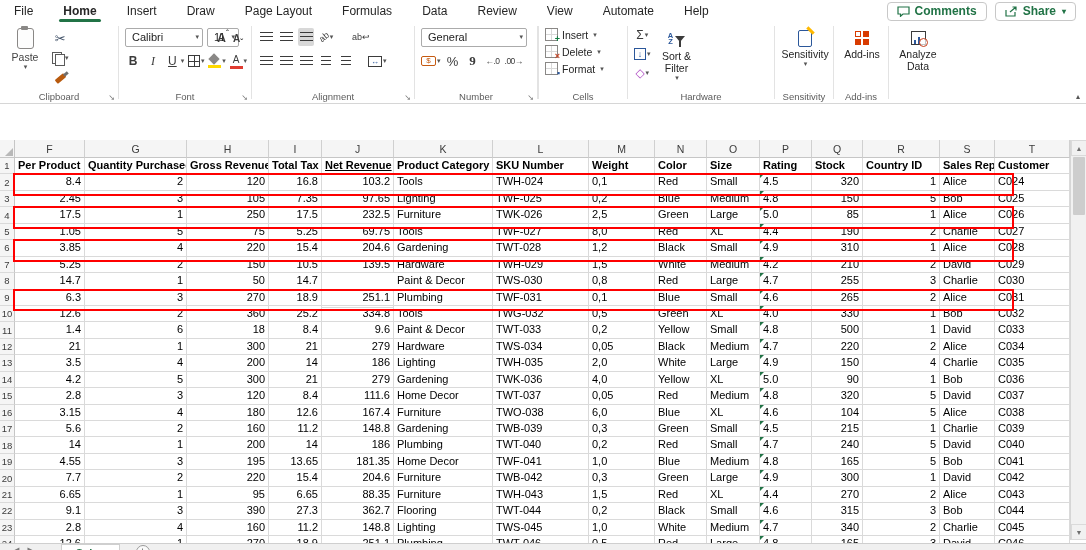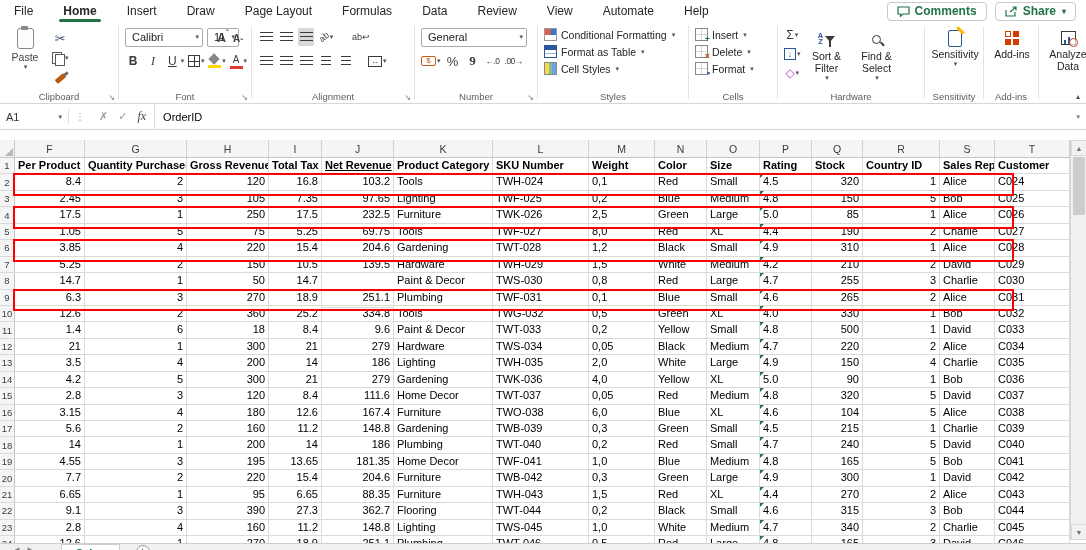--- a/index.html
+++ b/index.html
@@ -351,38 +351,20 @@
           </span>
         <span class="icbtn">
             <span class="ic-dec">.00→</span>
           </span>
       </div>
       <div class="rg-label">Number</div>
       <span class="launcher">↘</span>
     </div>
     <div class="rsep"></div>
 
-    <div class="rgroup" style="width:150px">
-      <div class="menu-row">
-        <span class="ic-cf"></span>
-        <span>Conditional Formatting</span>
-          <span class="chev">▾</span>
-      </div>
-      <div class="menu-row">
-        <span class="ic-fat"></span>
-        <span>Format as Table</span>
-          <span class="chev">▾</span>
-      </div>
-      <div class="menu-row">
-        <span class="ic-cs"></span>
-        <span>Cell Styles</span>
-          <span class="chev">▾</span>
-      </div>
-      <div class="rg-label">Styles</div>
-    </div>
     <div class="rsep"></div>
 
     <div class="rgroup" style="width:88px">
       <div class="menu-row">
         <span class="ic-cell">
             <span class="mark g">+</span>
           </span>
         <span>Insert</span>
           <span class="chev">▾</span>
       </div>
@@ -423,27 +405,20 @@
         <span style="display:flex;align-items:center;height:22px">
           <span class="sf-az">
               <span>A</span>
               <span>Z</span>
             </span>
           <span class="ic-funnel"></span>
         </span>
         <span style="width:40px">Sort &amp; Filter</span>
         <span class="chev">▾</span>
       </div>
-      <div class="bigbtn">
-        <span style="display:flex;align-items:center;height:22px">
-            <span class="ic-mag"></span>
-          </span>
-        <span style="width:40px">Find &amp; Select</span>
-        <span class="chev">▾</span>
-      </div>
       <div class="rg-label">Hardware</div>
     </div>
     <div class="rsep"></div>
 
     <div class="rgroup" style="width:58px">
       <div class="bigbtn">
         <span style="height:20px;display:flex;align-items:center">
             <span class="ic-sens"></span>
           </span>
         <span>Sensitivity</span>
@@ -474,36 +449,20 @@
         <span style="height:20px;display:flex;align-items:center">
             <span class="ic-analyze"></span>
           </span>
         <span style="width:44px">Analyze Data</span>
       </div>
     </div>
 
     <span class="ribbon-collapse">▴</span>
   </div>
 
-  <div class="fbar">
-    <div class="namebox">
-      <span>A1</span>
-      <span class="chev">▾</span>
-    </div>
-    <div class="fdots">⋮</div>
-    <div class="fbtns">
-      <span class="fx-x">✗</span>
-      <span class="fx-ok">✓</span>
-      <span class="fx-fx">fx</span>
-    </div>
-    <div class="fcontent">
-      <span>OrderID</span>
-    </div>
-    <div class="fexpand">▾</div>
-  </div>
 
   <div class="sheet">
     <div class="colhead" id="colhead">
         <div class="corner"></div>
         <div class="ch" style="width: 70px;">F</div>
         <div class="ch" style="width: 102px;">G</div>
         <div class="ch" style="width: 82px;">H</div>
         <div class="ch" style="width: 53px;">I</div>
         <div class="ch" style="width: 72px;">J</div>
         <div class="ch" style="width: 99px;">K</div>

